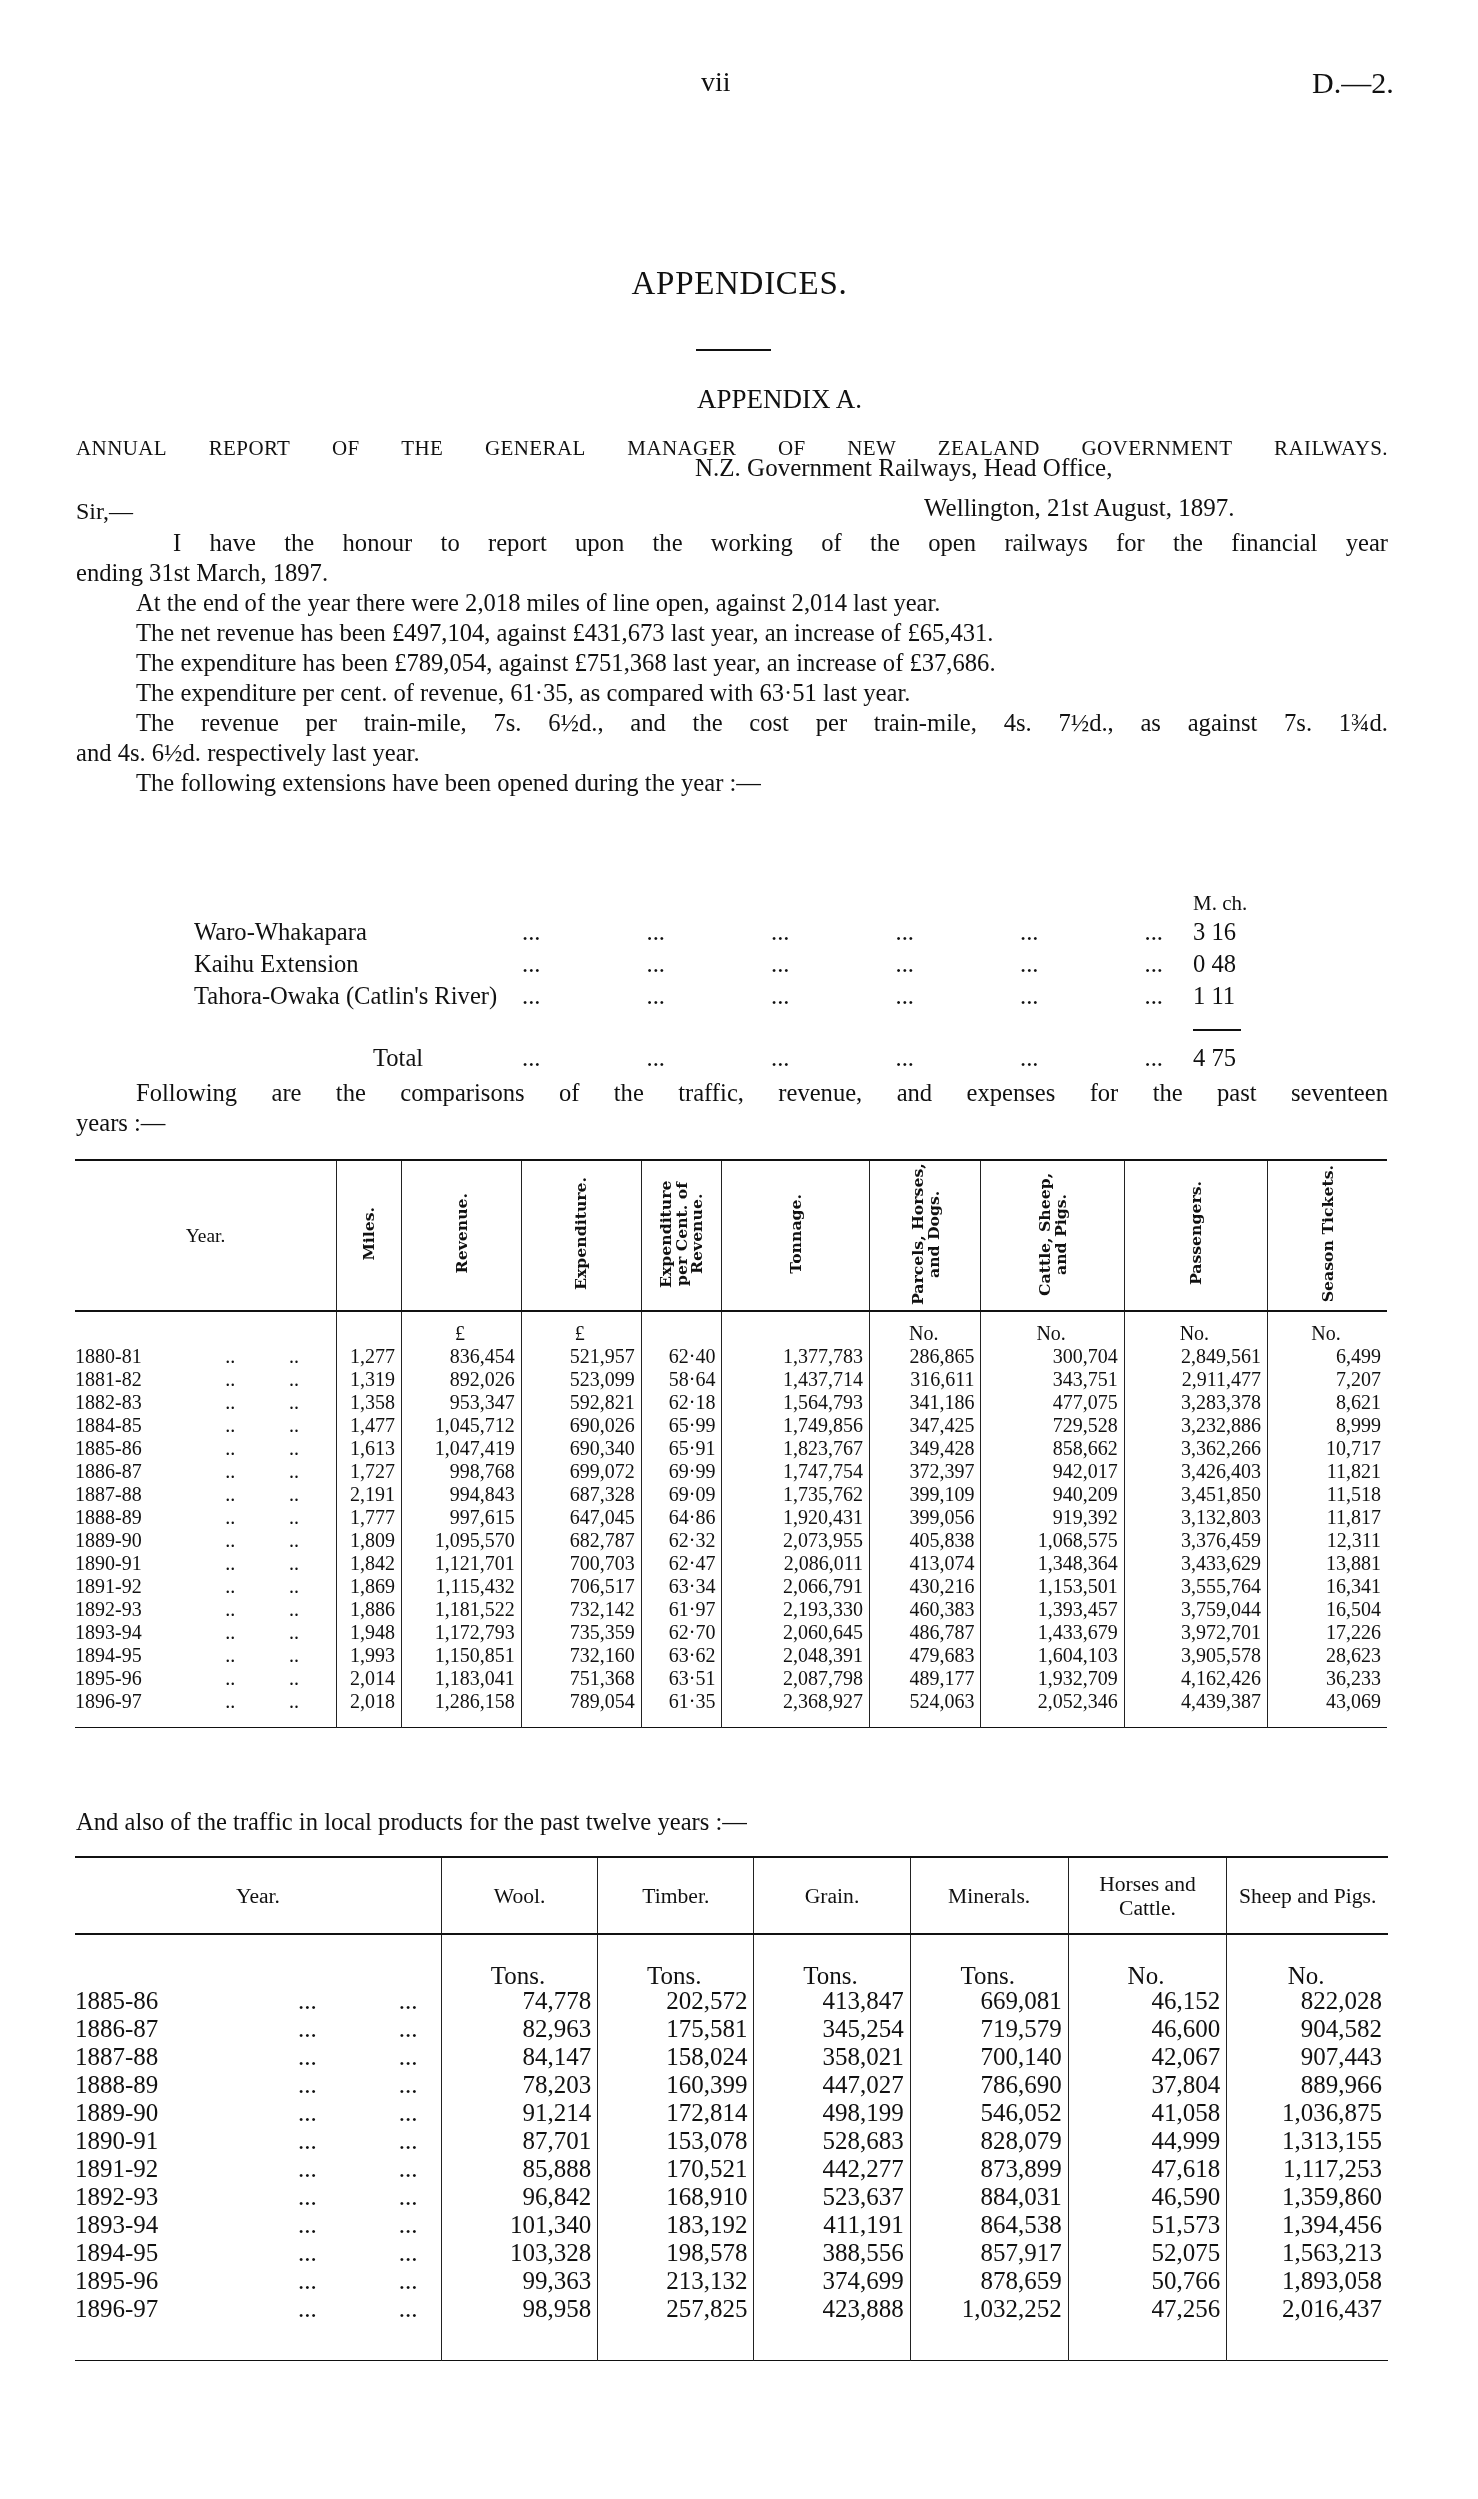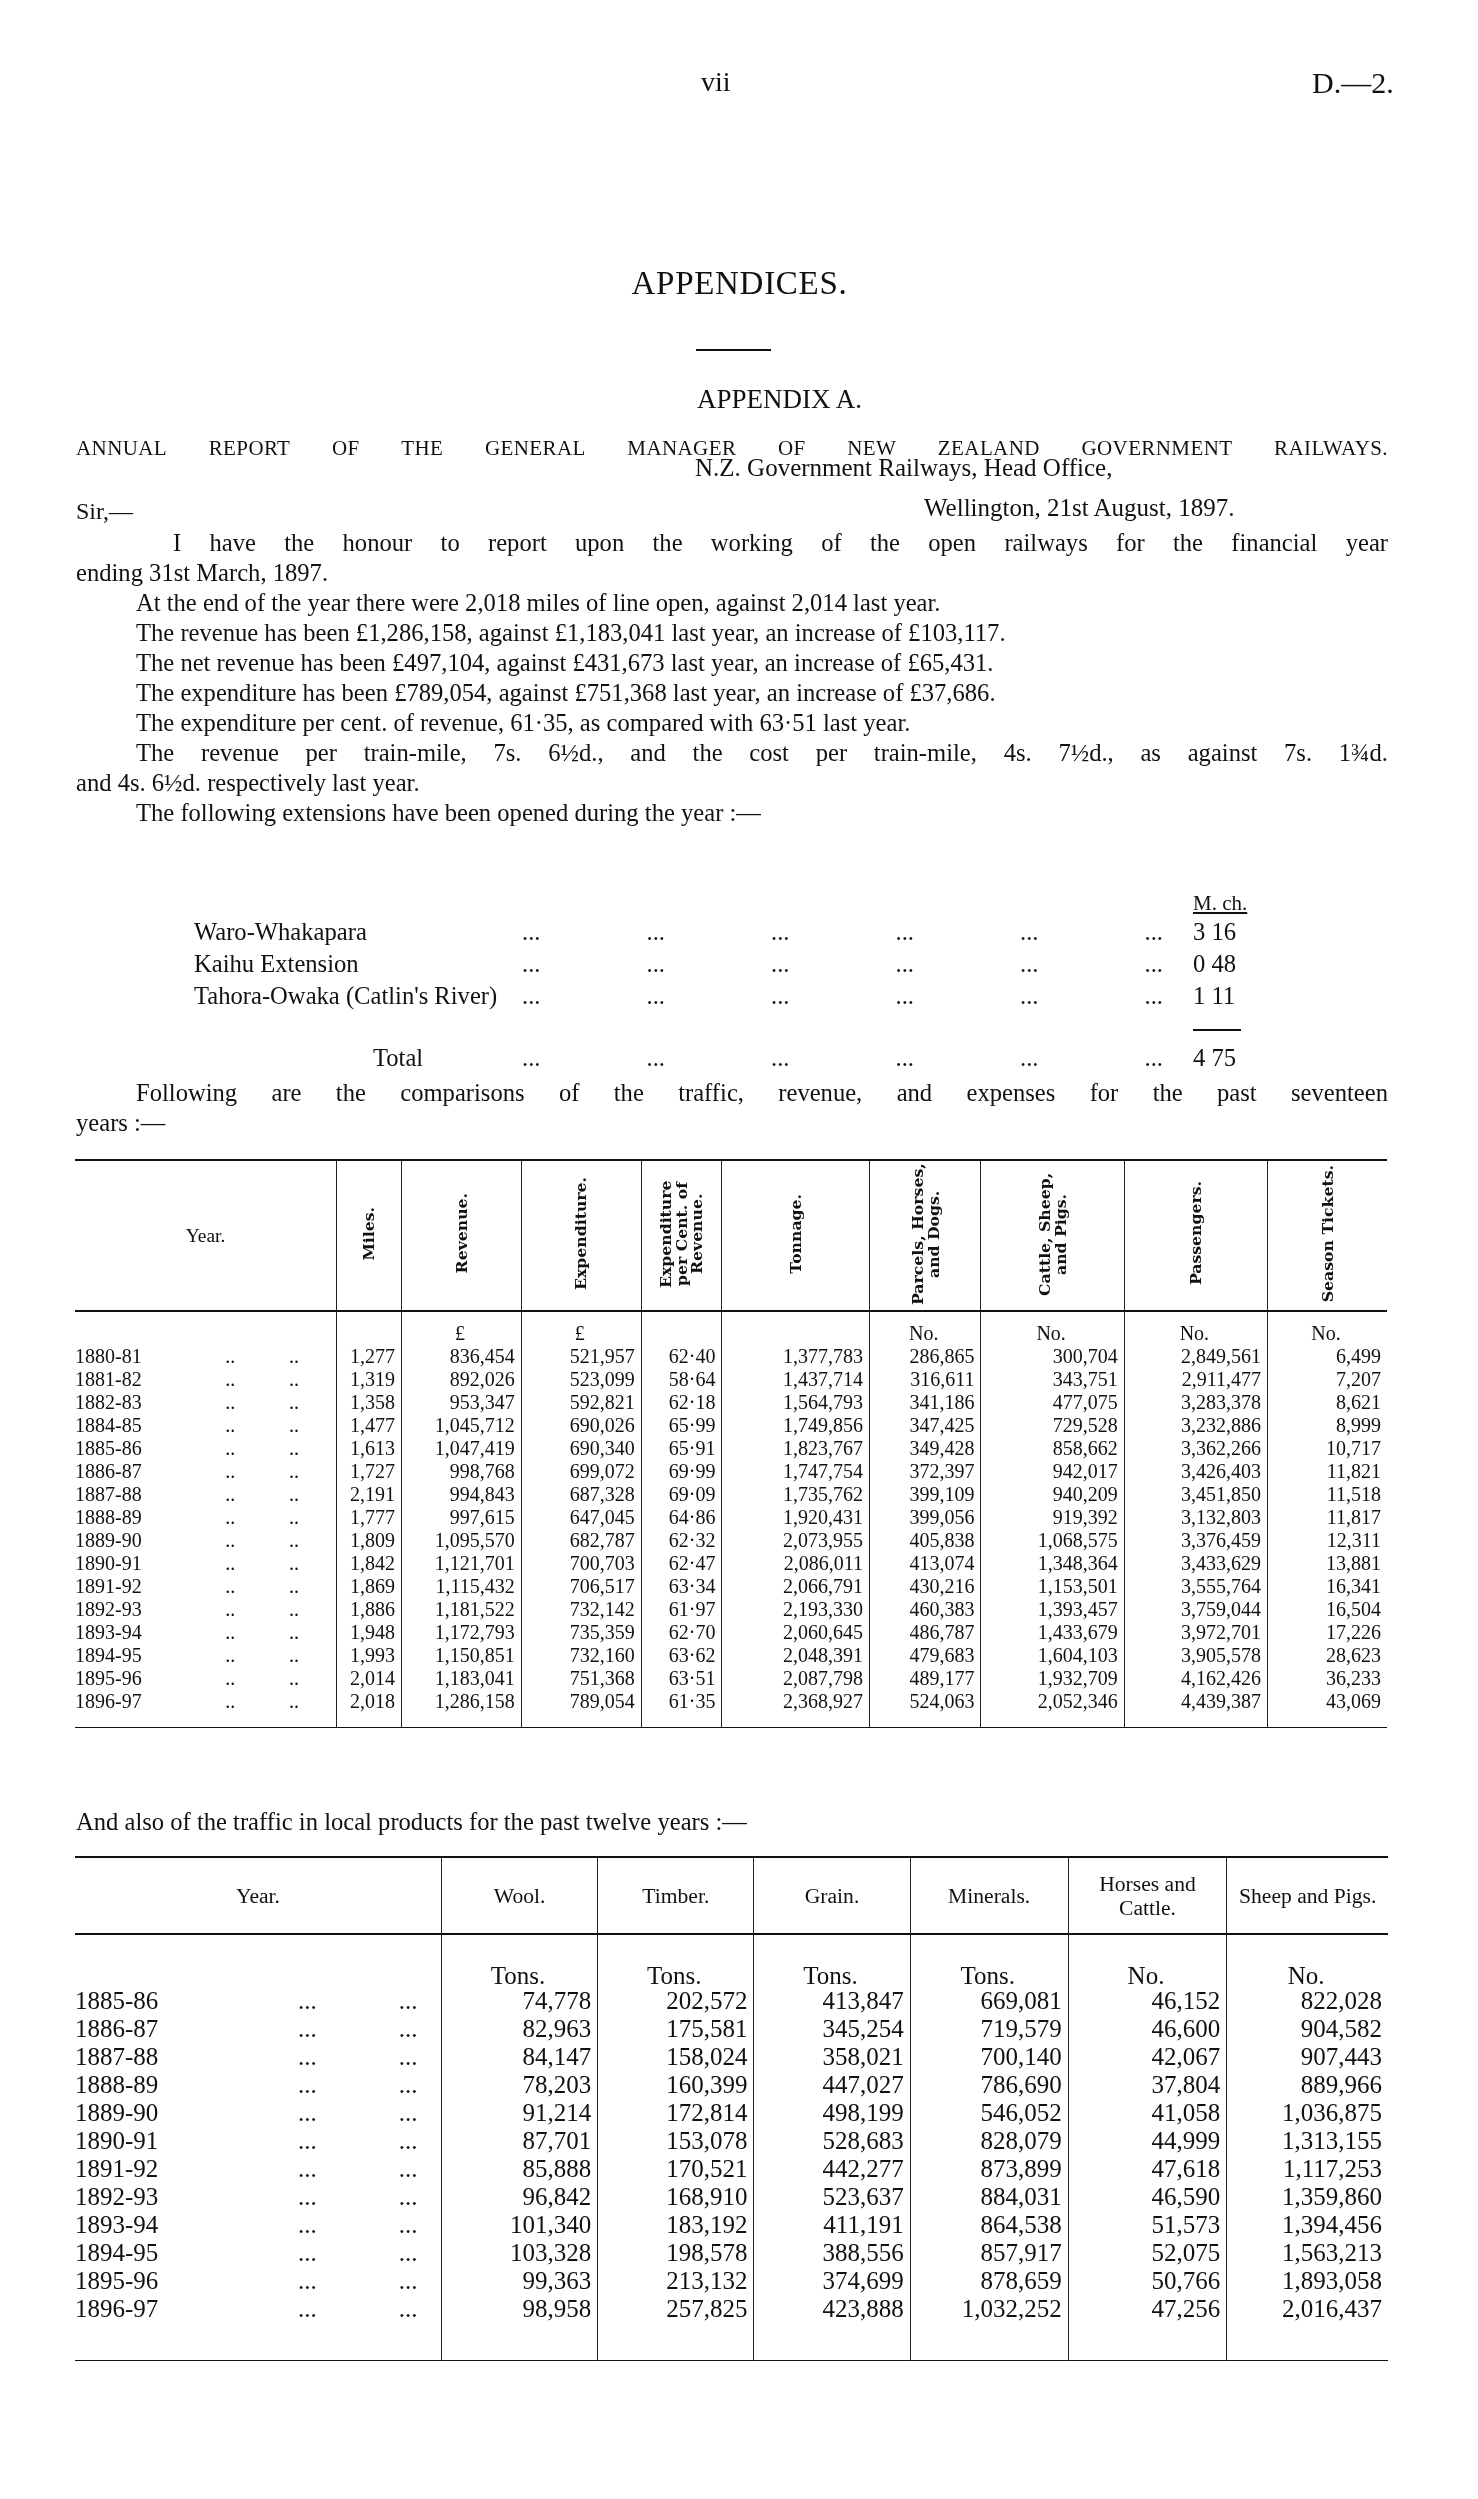--- a/index.html
+++ b/index.html
@@ -75,43 +75,40 @@
 
 <div class="para" id="letter-body" style="top:528px;">
     <div>
       <div class="indent justify" style="padding-left: 97px;">I have the honour to report upon the working of the open railways for the financial year</div>
       <div>ending 31st March, 1897.</div>
     </div>
     <div>
       <div class="indent">At the end of the year there were 2,018 miles of line open, against 2,014 last year.</div>
     </div>
     <div>
-      <div class="indent">The revenue has been £1,286,158, against £1,183,041 last year, an increase of £103,117.</div>
-    </div>
-    <div>
       <div class="indent">The net revenue has been £497,104, against £431,673 last year, an increase of £65,431.</div>
     </div>
     <div>
       <div class="indent">The expenditure has been £789,054, against £751,368 last year, an increase of £37,686.</div>
     </div>
     <div>
       <div class="indent">The expenditure per cent. of revenue, 61·35, as compared with 63·51 last year.</div>
     </div>
     <div>
       <div class="indent justify">The revenue per train-mile, 7s. 6½d., and the cost per train-mile, 4s. 7½d., as against 7s. 1¾d.</div>
       <div>and 4s. 6½d. respectively last year.</div>
     </div>
     <div>
       <div class="indent">The following extensions have been opened during the year :—</div>
     </div>
   </div>
 
 <div class="ext" id="extensions" style="top:891px;">
   <div class="ext-row" style="height:27px;">
-    <span class="ext-val" style="font-size:21px;text-decoration:underline;">M. ch.</span>
+    <span class="ext-val" style="font-size:21px;">M. ch.</span>
   </div>
 <div class="ext-row">
       <span class="ext-name">Waro-Whakapara</span>
       <span class="ext-dots">
         <span>...</span>
         <span>...</span>
         <span>...</span>
         <span>...</span>
         <span>...</span>
         <span>...</span>

